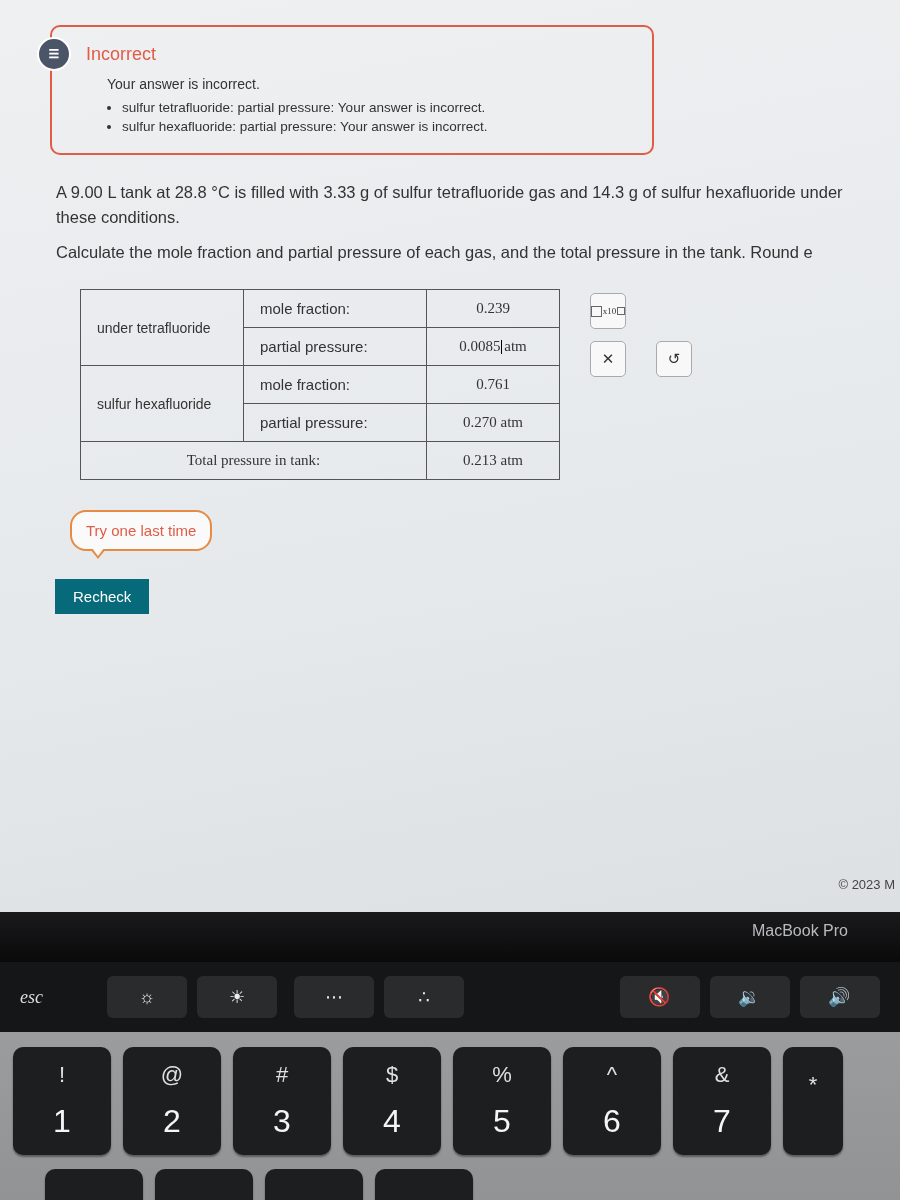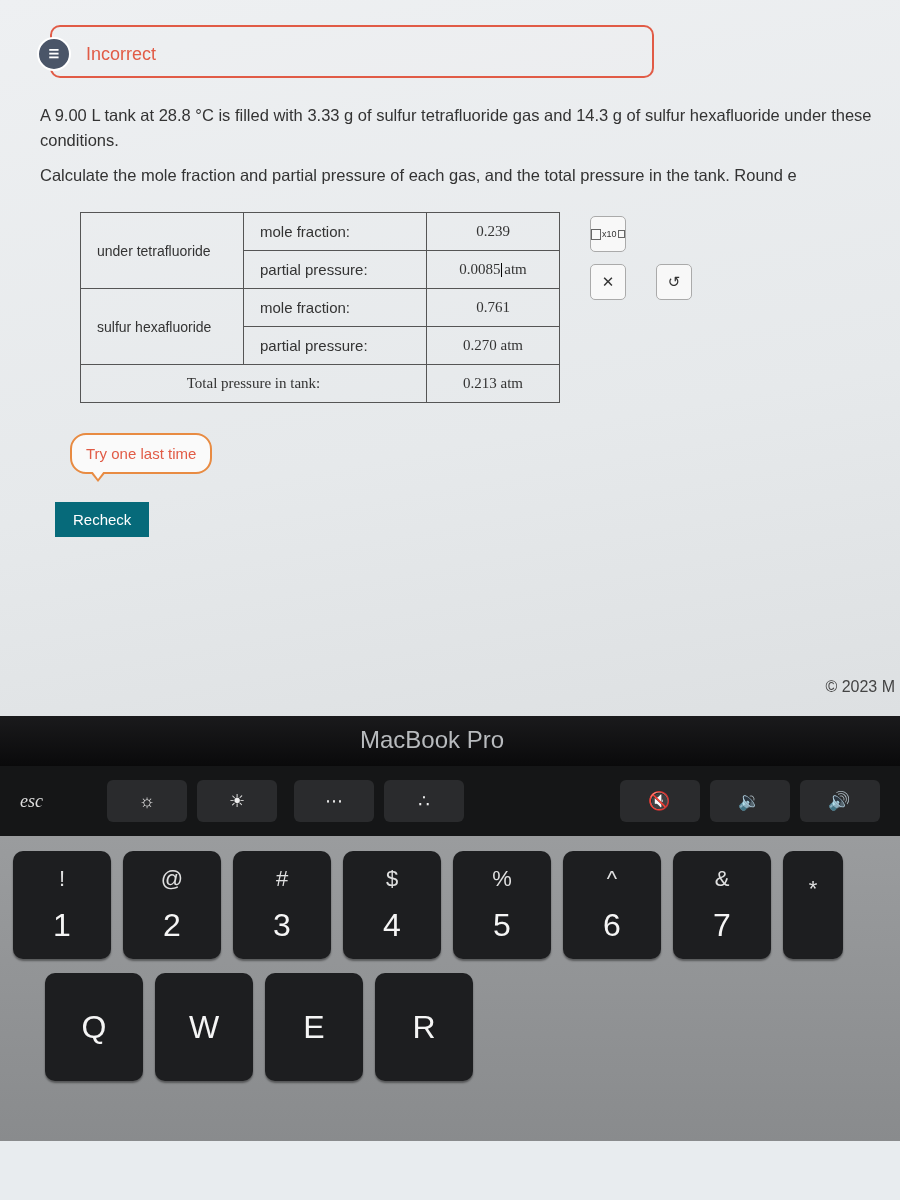--- a/index.html
+++ b/index.html
@@ -8,21 +8,21 @@
     font-family: Arial, Helvetica, sans-serif;
     background: #e8ecef;
     width: 900px;
     height: 1200px;
     overflow: hidden;
     position: relative;
   }
   .screen-area {
     background: linear-gradient(170deg, #eef0f2 0%, #e6e9eb 60%, #dde0e2 100%);
     width: 100%;
-    height: 716px;
+    height: 912px;
     padding: 25px 0 0 40px;
     box-sizing: border-box;
     position: relative;
     color: #333;
   }
   .feedback-box {
     border: 2px solid #e15b46;
     border-radius: 10px;
     width: 600px;
     padding: 0;
@@ -66,21 +66,21 @@
   .feedback-body ul { margin: 5px 0 0 15px; padding: 0; list-style: disc;}
   .feedback-body li { margin: 4px 0; font-size: 13.5px;}
 
   .problem-text {
     margin-top: 25px;
     font-size: 16.5px;
     color: #333;
     line-height: 1.5;
     padding-right: 5px;
   }
-  .ptext-line { margin: 10px 0;}
+  .ptext-line { margin: 10px 16px;}
   .table-wrap {
     margin-top: 25px;
     margin-left: 40px;
     display: flex;
     align-items: flex-start;
     gap: 30px;
   }
   table.data {
     border-collapse: collapse;
     font-size: 15px;
@@ -122,21 +122,21 @@
     border: 1px solid #aaa;
     border-radius: 5px;
     background: #f8f8f8;
     display: flex;
     align-items: center;
     justify-content: center;
     font-size: 15px;
     color: #333;
     position: relative;
   }
-  .sci-btn { font-size: 11px; font-family: Liberation Sans, sans-serif; justify-content: center;}
+  .sci-btn { font-size: 11px; font-family: Liberation Serif, serif; justify-content: center;}
   .sci-btn .boxsq {
     width: 9px; height: 9px; border:1px solid #666; display:inline-block; margin-right:1px;
     vertical-align: 2px;
   }
   .sci-btn .x10 { font-size: 9px;}
   .sci-btn .exp-box {
     width: 6px; height: 6px; border:1px solid #666; display:inline-block;
     vertical-align: 6px; margin-left:1px;
   }
 
@@ -180,33 +180,33 @@
     padding: 9px 18px;
     background: #066a7a;
     color: #fff;
     border-radius: 0;
     font-size: 15px;
   }
   .copyright {
     position: absolute;
     right: 5px;
     bottom: 20px;
-    font-size: 16px;
+    font-size: 13px;
     color: #444;
   }
 
   
   .bezel {
     height: 50px;
     background: linear-gradient(#1a1a1c, #0a0a0b);
-    text-align: center;
+    text-align: right;
     color: #b8bbbe;
-    font-size: 24px;
+    font-size: 16px;
     font-weight: 300;
-    padding: 10px 36px 0 0;
+    padding: 10px 52px 0 0;
     box-sizing: border-box;
     font-family: -apple-system, Helvetica;
   }
   .touchbar {
     height: 70px;
     background: #151617;
     display: flex;
     align-items: center;
     padding: 0 20px;
     gap: 17px;
@@ -258,20 +258,27 @@
 </style>
 </head>
 <body>
 
 <div class="screen-area">
 
   <div class="feedback-box">
     <div class="feedback-header">
       <div class="status-icon"></div>
       <div class="incorrect-label">Incorrect</div>
+    </div>
+    <div class="feedback-body">
+      <span class="subtext">Your answer is incorrect.</span>
+      <ul>
+        <li>sulfur tetrafluoride: partial pressure: Your answer is incorrect.</li>
+        <li>sulfur hexafluoride: partial pressure: Your answer is incorrect.</li>
+      </ul>
     </div>
   </div>
 
   <div class="problem-text">
     <div class="ptext-line">A 9.00 L tank at 28.8 °C is filled with 3.33 g of sulfur tetrafluoride gas and 14.3 g of sulfur hexafluoride under these conditions.</div>
     <div class="ptext-line">Calculate the mole fraction and partial pressure of each gas, and the total pressure in the tank. Round e</div>
   </div>
 
   <div class="table-wrap">
     <table class="data">

